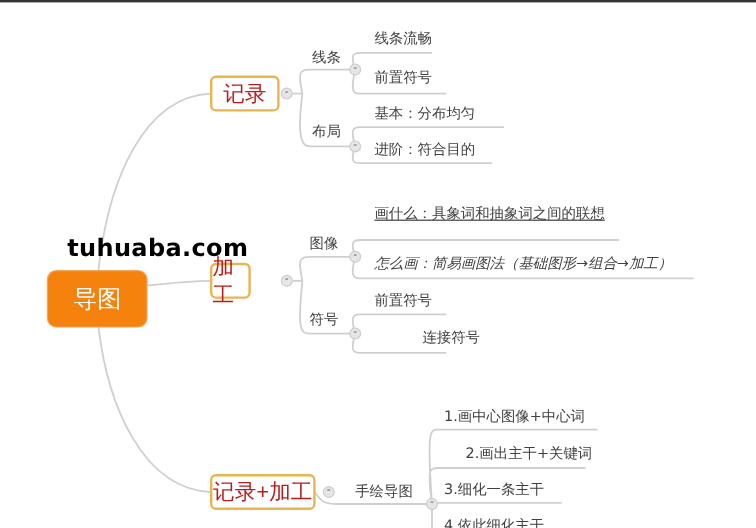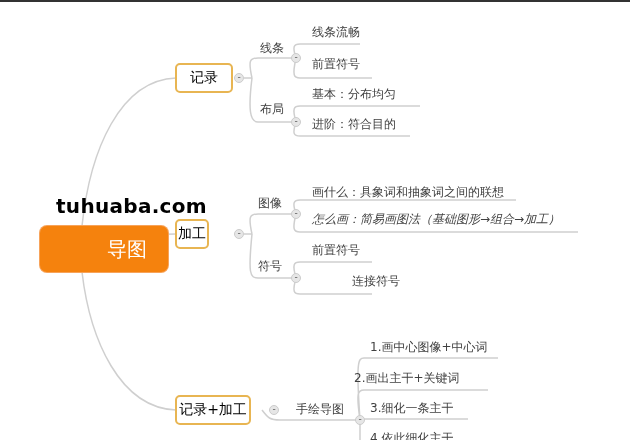--- a/index.html
+++ b/index.html
@@ -2,23 +2,23 @@
 <html><head>
 <meta charset="utf-8">
 <style>
   html, body { margin:0; padding:0; }
   body { width:630px; height:440px; overflow:hidden; background:#fff; position:relative;
          font-family:"DejaVu Sans","Liberation Sans",sans-serif; color:#555; }
   .topbar { position:absolute; left:0; top:0; width:630px; height:2px; background:#333; }
   svg.lines { position:absolute; left:0; top:0; }
   .root { position:absolute; left:40px; top:226px; width:82px; height:46px; background:#f5820d;
           border-radius:7px; color:#fff; font-size:20px; display:flex; align-items:center; justify-content:center;
-          box-shadow:0 0 0 1px #f7a35a;padding-left:46px; }
+          box-shadow:0 0 0 1px #f7a35a; }
   .main { position:absolute; height:30px; border:2px solid #e8b552; border-radius:5px; background:#fff;
-          color:#000000; font-size:14px; display:flex; align-items:center; justify-content:center; box-sizing:border-box; }
+          color:#b91c1c; font-size:18px; display:flex; align-items:center; justify-content:center; box-sizing:border-box;font-family:Liberation Mono, monospace; }
   .collapse { position:absolute; width:10px; height:10px; border-radius:50%; background:#e6e6e6;
               border:1px solid #ccc; box-sizing:border-box; font-size:9px; line-height:7px; text-align:center; color:#555; }
   .lbl { position:absolute; font-size:12px; color:#404040; white-space:nowrap; }
   .watermark { position:absolute; left:56px; top:194px; font-size:20px; font-weight:bold; color:#000000;
                font-family:"DejaVu Sans","Liberation Sans",sans-serif; letter-spacing:0.3px; }
 </style>
 </head>
 <body>
 
 <div class="topbar"></div>
@@ -55,27 +55,27 @@
 <div class="lbl" style="left:312px;top:56px;">前置符号</div>
 <div class="lbl" style="left:260px;top:101px;">布局</div>
 <div class="collapse" style="left:291px;top:117px;">-</div>
 <div class="lbl" style="left:312px;top:86px;">基本：分布均匀</div>
 <div class="lbl" style="left:312px;top:116px;">进阶：符合目的</div>
 
 <div class="main" style="left:175px;top:219px;width:34px;">加工</div>
 <div class="collapse" style="left:234px;top:229px;">-</div>
 <div class="lbl" style="left:258px;top:195px;">图像</div>
 <div class="collapse" style="left:291px;top:209px;">-</div>
-<div class="lbl" style="left:312px;top:184px;">画什么：具象词和抽象词之间的联想</div>
+<div class="lbl" style="left:312px;top:170px;text-decoration:underline;">画什么：具象词和抽象词之间的联想</div>
 <div class="lbl" style="left:312px;top:211px;font-style:italic;">怎么画：简易画图法（基础图形→组合→加工）</div>
 <div class="lbl" style="left:258px;top:258px;text-align:center;">符号</div>
 <div class="collapse" style="left:291px;top:273px;">-</div>
 <div class="lbl" style="left:312px;top:242px;">前置符号</div>
 <div class="lbl" style="left:312px;top:273px;margin-left:40px;">连接符号</div>
 
-<div class="main" style="left:175px;top:395px;width:76px;">记录+加工</div>
+<div class="main" style="left:175px;top:395px;width:88px;">记录+加工</div>
 <div class="collapse" style="left:269px;top:405px;">-</div>
 <div class="lbl" style="left:296px;top:401px;">手绘导图</div>
 <div class="collapse" style="left:355px;top:415px;">-</div>
 <div class="lbl" style="left:370px;top:339px;">1.画中心图像+中心词</div>
-<div class="lbl" style="left:354px;top:370px;">2.画出主干+关键词</div>
+<div class="lbl" style="left:388px;top:370px;">2.画出主干+关键词</div>
 <div class="lbl" style="left:370px;top:400px;">3.细化一条主干</div>
 <div class="lbl" style="left:370px;top:430px;">4.依此细化主干</div>
 
 </body></html>

